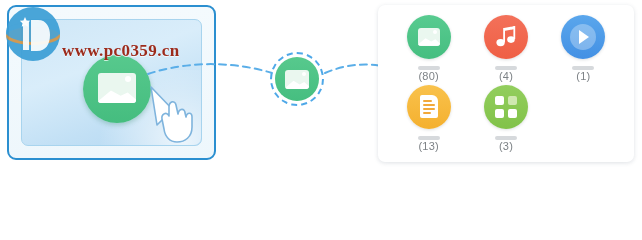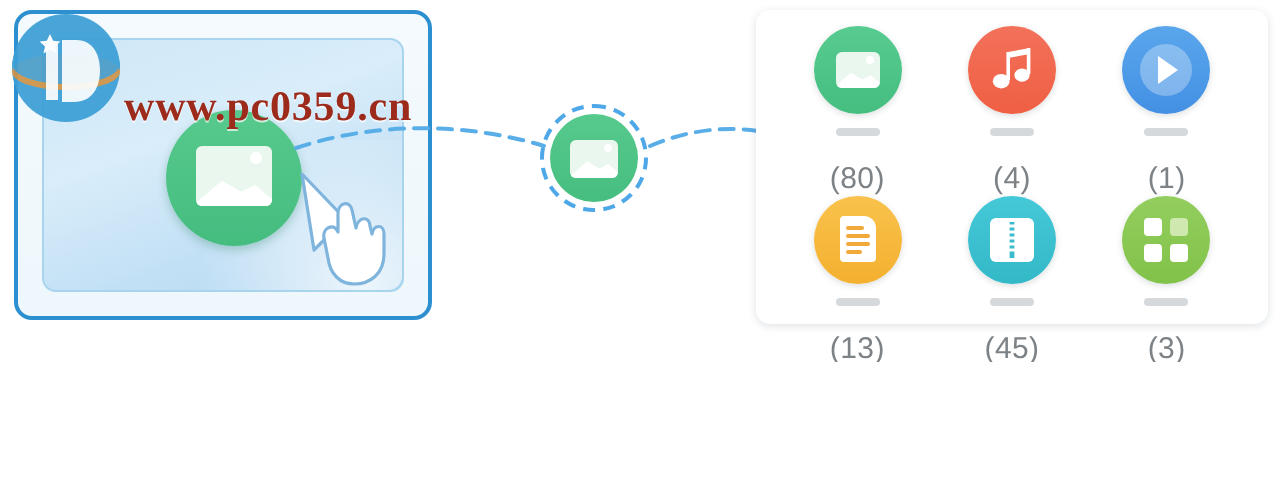--- a/index.html
+++ b/index.html
@@ -29,21 +29,21 @@
   
   #hand-cursor{position:absolute;left:136px;top:74px;width:60px;height:66px;}
 
   
   #watermark{position:absolute;left:0;top:0;width:220px;height:75px;pointer-events:none;}
   #wm-logo{position:absolute;left:5px;top:6px;width:56px;height:56px;border-radius:50%;
      overflow:hidden;opacity:.93;}
   #wm-cn{position:absolute;left:55px;top:4px;font-size:30px;font-weight:bold;
      color:#2f9fe0;letter-spacing:2px;font-family:"DejaVu Sans",sans-serif;
      text-shadow:0 1px 0 rgba(255,255,255,.75);}
-  #wm-url{position:absolute;left:62px;top:41px;font-size:21px;font-weight:bold;
+  #wm-url{position:absolute;left:62px;top:41px;font-size:17px;font-weight:bold;
      color:#9c2b1c;font-family:"Liberation Serif",serif;letter-spacing:.4px;
      text-shadow:0 1px 0 rgba(255,255,255,.7);}
 
   
   #mid-badge{position:absolute;left:275px;top:57px;width:44px;height:44px;}
   #mid-ring{position:absolute;left:-5px;top:-5px;width:54px;height:54px;border-radius:50%;
      border:2px dashed #4ea8e8;box-sizing:border-box;}
   #mid-circle{position:absolute;left:0;top:0;width:44px;height:44px;border-radius:50%;
      background:linear-gradient(180deg,#57c98d 0%,#46be80 100%);}
   #mid-circle .photo-glyph{left:10px;top:13px;width:24px;height:19px;}
@@ -53,21 +53,21 @@
 
   
   #right-card{position:absolute;left:378px;top:5px;width:256px;height:157px;
      background:#ffffff;border-radius:7px;box-shadow:0 1px 4px rgba(70,90,110,.18);}
   #icon-grid{position:absolute;left:12px;top:8px;right:12px;bottom:8px;
      display:grid;grid-template-columns:repeat(3,1fr);grid-template-rows:repeat(2,1fr);}
   .grid-cell{display:flex;flex-direction:column;align-items:center;justify-content:center;}
   .app-circle{width:44px;height:44px;border-radius:50%;position:relative;
      box-shadow:0 1px 3px rgba(60,70,80,.18);}
   .ph-bar{width:22px;height:4px;border-radius:2px;background:#d6d9dc;margin-top:7px;}
-  .count{font-size:15px;color:#7d8286;margin-top:13px;letter-spacing:.2px;}
+  .count{font-size:11px;color:#7d8286;margin-top:0;letter-spacing:.2px;}
 
   
   .g-music{position:absolute;left:12px;top:11px;width:21px;height:22px;}
   .g-play-outer{position:absolute;left:9px;top:9px;width:26px;height:26px;border-radius:50%;
      background:rgba(255,255,255,.30);}
   .g-play-tri{position:absolute;left:18px;top:15px;width:0;height:0;
      border-left:10px solid #ffffff;border-top:7px solid transparent;border-bottom:7px solid transparent;}
   .g-doc{position:absolute;left:13px;top:10px;width:18px;height:23px;background:#ffffff;
      border-radius:2px 6px 2px 2px;}
   .g-doc i{position:absolute;left:3px;height:2px;border-radius:1px;background:#f2a93b;display:block;}
@@ -167,32 +167,20 @@
           <i style="top:5px;width:9px;"></i>
           <i style="top:9px;width:12px;"></i>
           <i style="top:13px;width:12px;"></i>
           <i style="top:17px;width:8px;"></i>
         </span>
       </div>
       <div class="ph-bar"></div>
       <div class="count">(13)</div>
     </div>
 
-    <div class="grid-cell">
-      <div class="app-circle" style="background:linear-gradient(180deg,#45c9d8,#33b8c8);">
-        <span class="g-zip">
-          <svg viewBox="0 0 22 22" width="22" height="22">
-            <path d="M11,2 L11,20" stroke="#39bccb" stroke-width="2.4" fill="none"></path>
-            <path d="M8.6,4 h4.8 M8.6,7 h4.8 M8.6,10 h4.8 M8.6,13 h4.8 M8.6,16 h4.8" stroke="#ffffff" stroke-width="1.5"></path>
-          </svg>
-        </span>
-      </div>
-      <div class="ph-bar"></div>
-      <div class="count">(45)</div>
-    </div>
 
     <div class="grid-cell">
       <div class="app-circle" style="background:linear-gradient(180deg,#93ce5e,#81c249);">
         <span class="g-grid">
           <span style="left:0;top:0;"></span>
           <span style="right:0;top:0;background:#cfe8b0;"></span>
           <span style="left:0;bottom:0;"></span>
           <span style="right:0;bottom:0;"></span>
         </span>
       </div>

